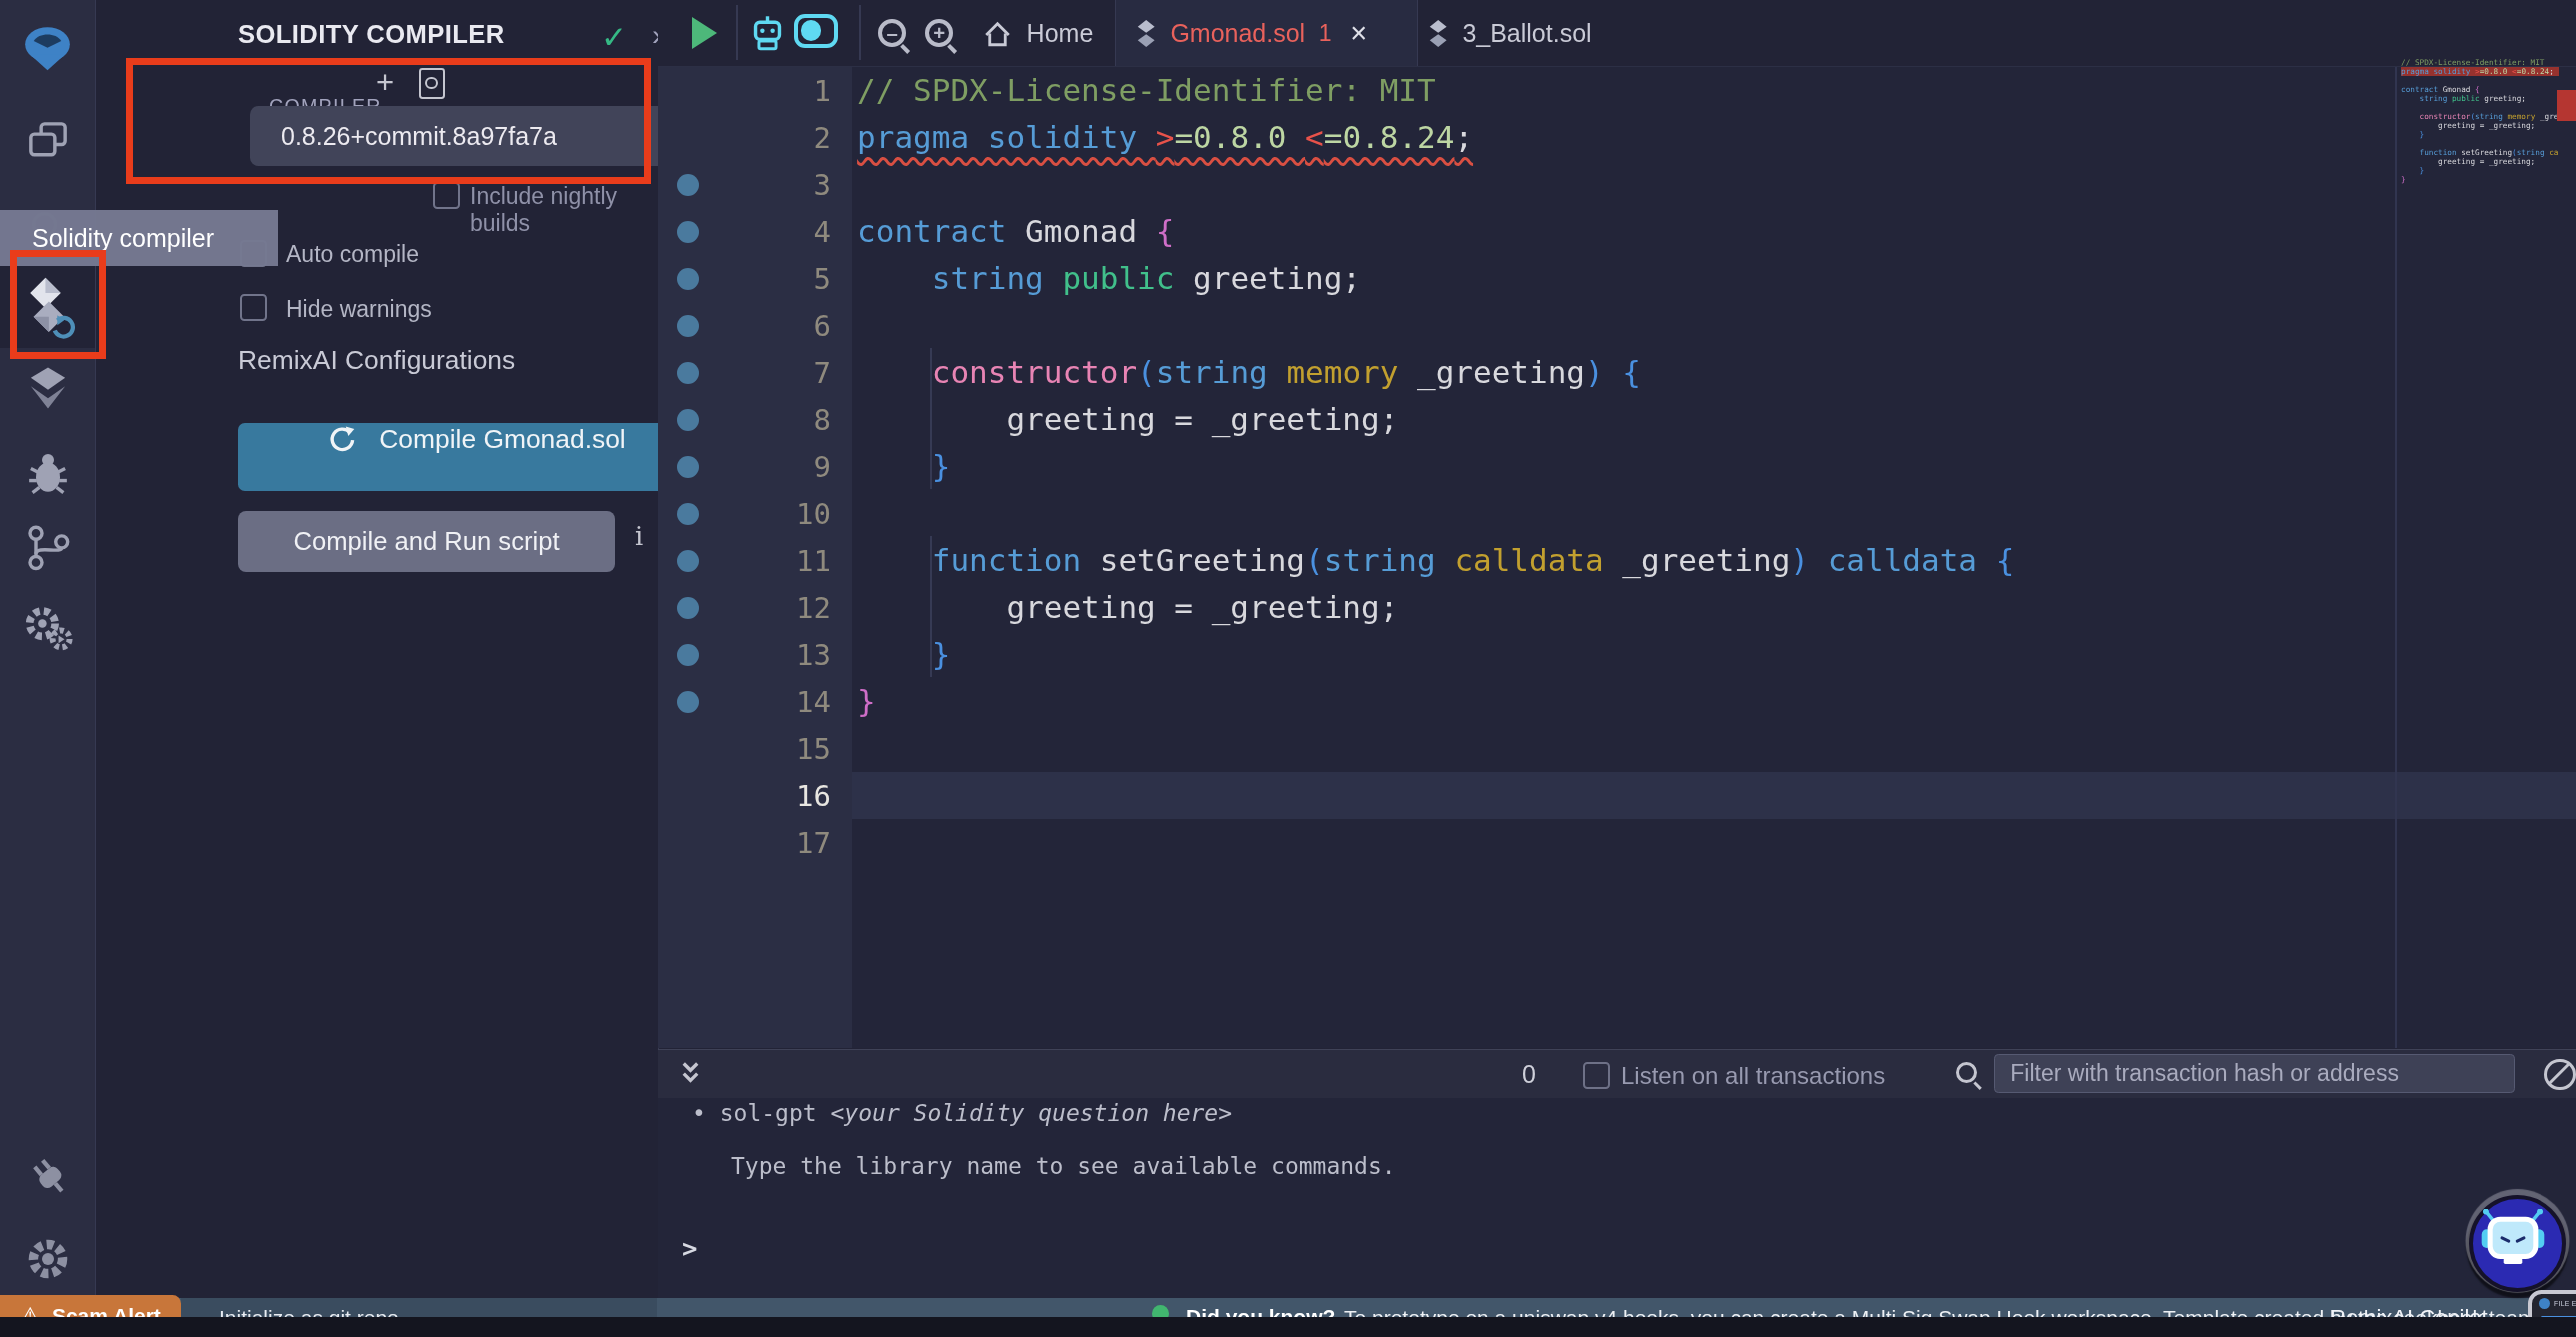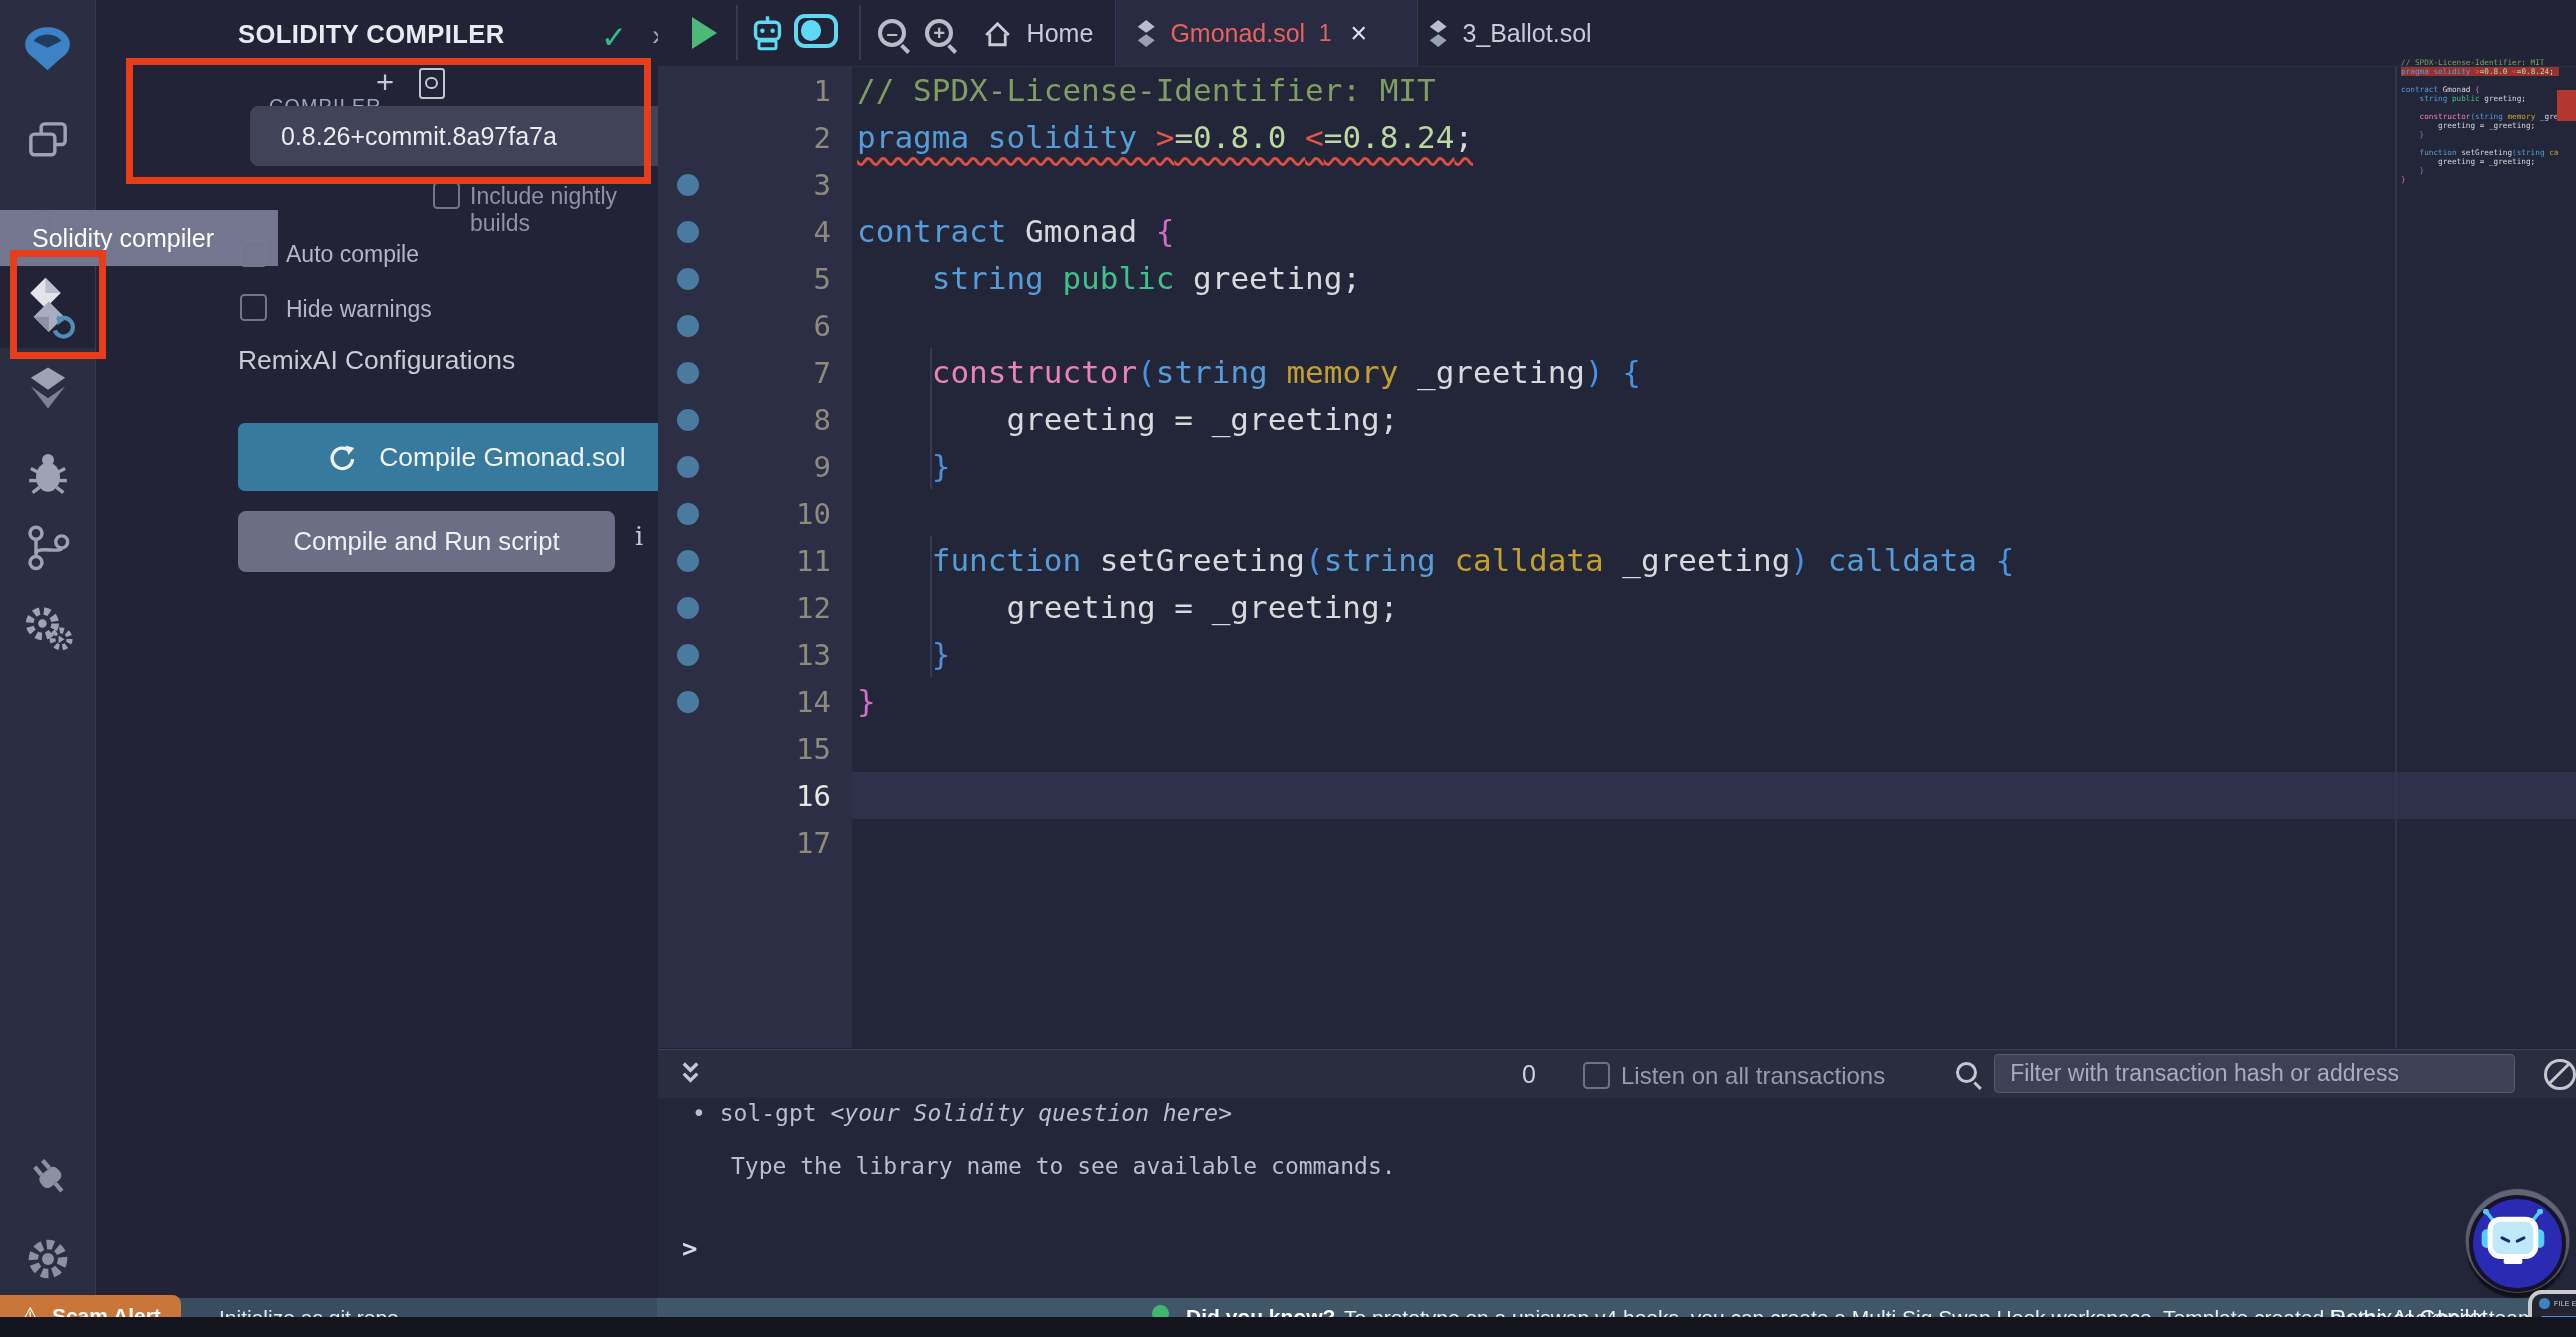--- a/index.html
+++ b/index.html
@@ -28,21 +28,21 @@
                   display:flex;align-items:center;cursor:pointer;}
   #version-text{margin-left:31px;font-size:25px;color:#eceaf0;}
   .updown{position:absolute;right:15.3px;top:12.8px;width:34px;height:34px;border-radius:50%;background:#cfd0da;}
   .updown::before{content:"";position:absolute;left:9.4px;top:6.8px;border:7.7px solid transparent;border-bottom:8.5px solid #41445c;}
   .updown::after{content:"";position:absolute;left:9.4px;bottom:6.8px;border:7.7px solid transparent;border-top:8.5px solid #41445c;}
   .cbx{position:absolute;width:23px;height:23px;border:2.1px solid #71748b;border-radius:4.3px;background:transparent;}
   .cbx-label{position:absolute;font-size:23px;color:#b4b6c5;}
   #adv-label{left:141px;top:345px;font-size:26.4px;color:#c9cad6;}
   #adv-chevron{left:596px;top:342px;font-size:31px;color:#a2a3bd;}
   #compile-btn{left:141px;top:423px;width:477px;height:68px;background:#38799e;border-radius:6.8px;border:none;
-               display:flex;align-items:center;justify-content:center;gap:23px;cursor:pointer;}
+               display:flex;align-items:flex-start;justify-content:center;gap:23px;cursor:pointer;}
   #compile-btn span{font-size:26.4px;color:#f0f4f7;}
   #run-btn{left:141px;top:511px;width:377px;height:61px;background:#6b6e84;border-radius:8px;border:none;
            display:flex;align-items:center;justify-content:center;cursor:pointer;}
   #run-btn span{font-size:25.6px;color:#f0f1f5;}
   #info-i{left:538px;top:521px;font-size:25.6px;color:#c5c6d0;font-family:"DejaVu Serif",serif;}
   .copy-icon{left:578px;top:523px;width:19px;height:24px;border:2.6px solid #c5c6d0;border-radius:3.4px;}
   .copy-icon::before{content:"";position:absolute;left:-7.7px;top:4.3px;width:19px;height:24px;border:2.6px solid #c5c6d0;border-radius:3.4px;background:#222336;}
 
   
   #tooltip{left:0;top:210px;width:278px;height:56px;background:rgba(118,121,146,.97);

